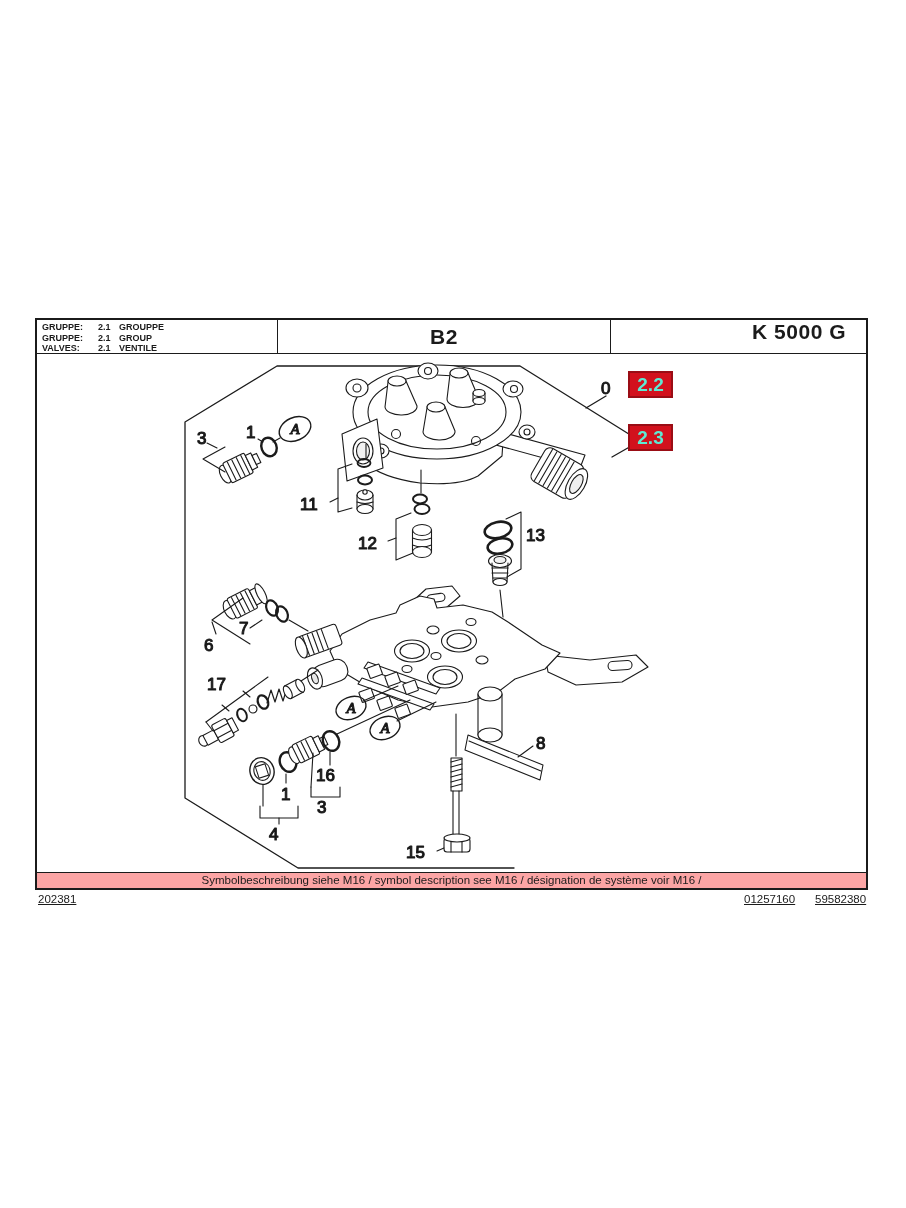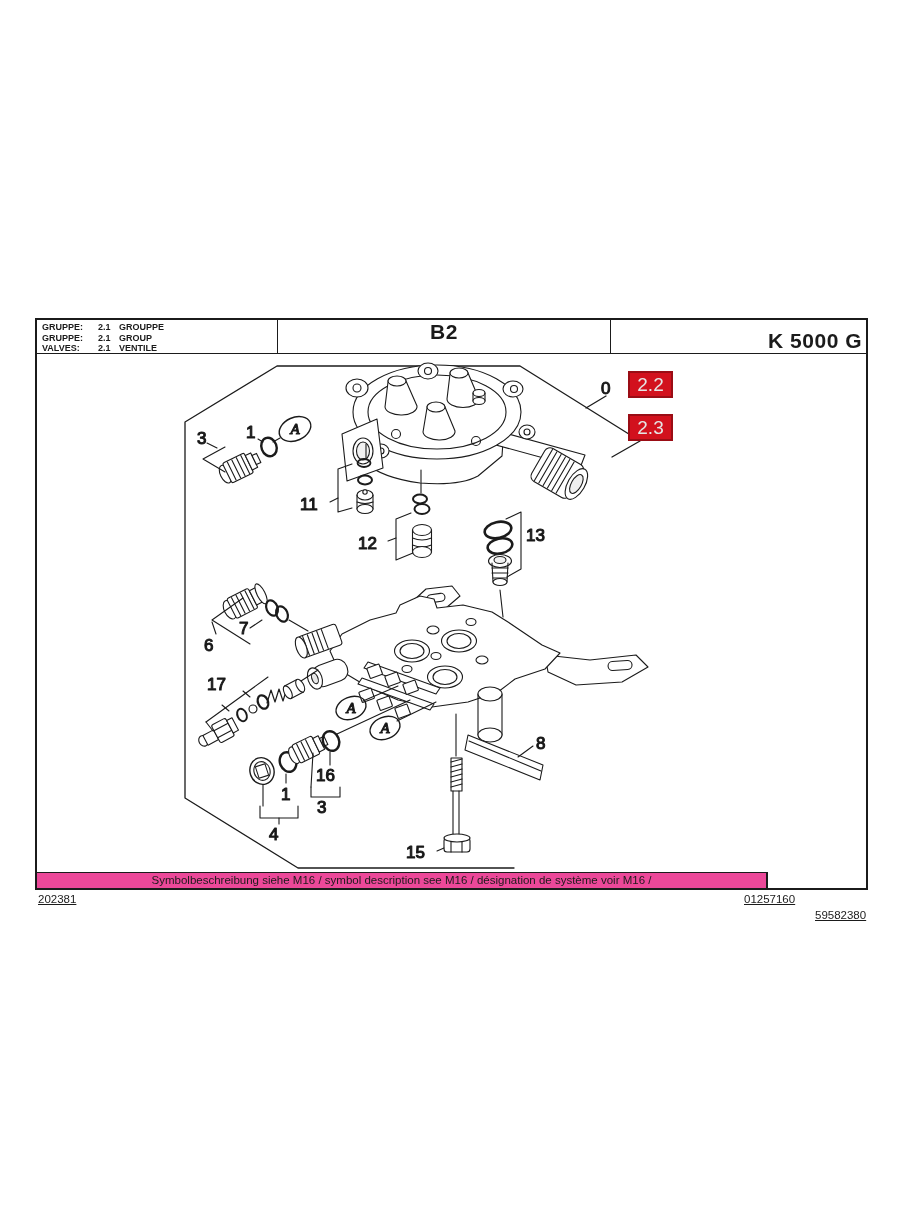--- a/index.html
+++ b/index.html
@@ -6,41 +6,41 @@
   .page{position:relative;width:906px;height:1208px;background:#fff;overflow:hidden;
         font-family:"Liberation Sans",sans-serif;color:#1b1b1b;}
   .frame{position:absolute;left:35px;top:318px;width:833px;height:572px;
          border:2px solid #1b1b1b;box-sizing:border-box;}
   .header-strip{position:absolute;left:35px;top:318px;width:833px;height:36px;
         border:2px solid #1b1b1b;border-bottom:1.5px solid #1b1b1b;box-sizing:border-box;
         display:flex;background:#fff;}
   .hcell{box-sizing:border-box;height:100%;}
   .hcell.groups{width:241px;border-right:1.5px solid #1b1b1b;padding:2px 8px 0 5px;}
   .hcell.center{width:333px;border-right:1.5px solid #1b1b1b;display:flex;
-        align-items:flex-start;justify-content:center;}
-  .hcell.model{flex:1;display:flex;align-items:flex-end;justify-content:flex-end;
-        padding-right:4px;}
+        align-items:center;justify-content:center;}
+  .hcell.model{flex:1;display:flex;align-items:flex-start;justify-content:flex-end;
+        padding-right:20px;}
   .hrow{display:flex;font-size:9px;font-weight:bold;line-height:10.5px;white-space:nowrap;}
   .hlabel{width:56px;}
   .hcode{width:21px;}
   .page-code,.model-code{font-size:21px;font-weight:bold;letter-spacing:.5px;}
   .svg-layer{position:absolute;left:0;top:0;width:906px;height:1208px;}
   .secref{position:absolute;left:628px;width:45px;height:27px;background:#d2111d;
-        border:2px solid #9a0d15;box-sizing:border-box;color:#e5e5e5;font-size:19px;
-        font-weight:normal;display:flex;align-items:center;justify-content:center;
+        border:2px solid #9a0d15;box-sizing:border-box;color:#5eead4;font-size:19px;
+        font-weight:bold;display:flex;align-items:center;justify-content:center;
         cursor:pointer;}
   .secref.r22{top:371px;}
-  .secref.r23{top:414px;}
-  .footer-strip{position:absolute;left:35px;top:872px;width:733px;height:18px;
+  .secref.r23{top:424px;}
+  .footer-strip{position:absolute;left:35px;top:872px;width:833px;height:18px;
         border:2px solid #1b1b1b;border-top:1.5px solid #1b1b1b;box-sizing:border-box;
-        text-align:center;font-size:11.5px;line-height:15px;background:#ec4899;}
+        text-align:center;font-size:11.5px;line-height:15px;background:#fca5a5;}
   .docnum{position:absolute;top:893px;font-size:11.5px;text-decoration:underline;}
   .docnum.left{left:38px;}
   .docnum.mid{left:744px;}
-  .docnum.right{left:815px;margin-top:16px;}
+  .docnum.right{left:815px;}
   svg text.callout{font-family:"Liberation Sans",sans-serif;font-size:17px;fill:#111;}
   svg text.amark{font-family:"Liberation Serif",serif;font-style:italic;font-size:15px;fill:#111;}
 </style>
 </head>
 <body>
 
 <div class="page">
 
   <svg class="svg-layer" viewBox="0 0 906 1208" fill="none" stroke="#1b1b1b" stroke-width="1.1" stroke-linejoin="round" stroke-linecap="round">
 

